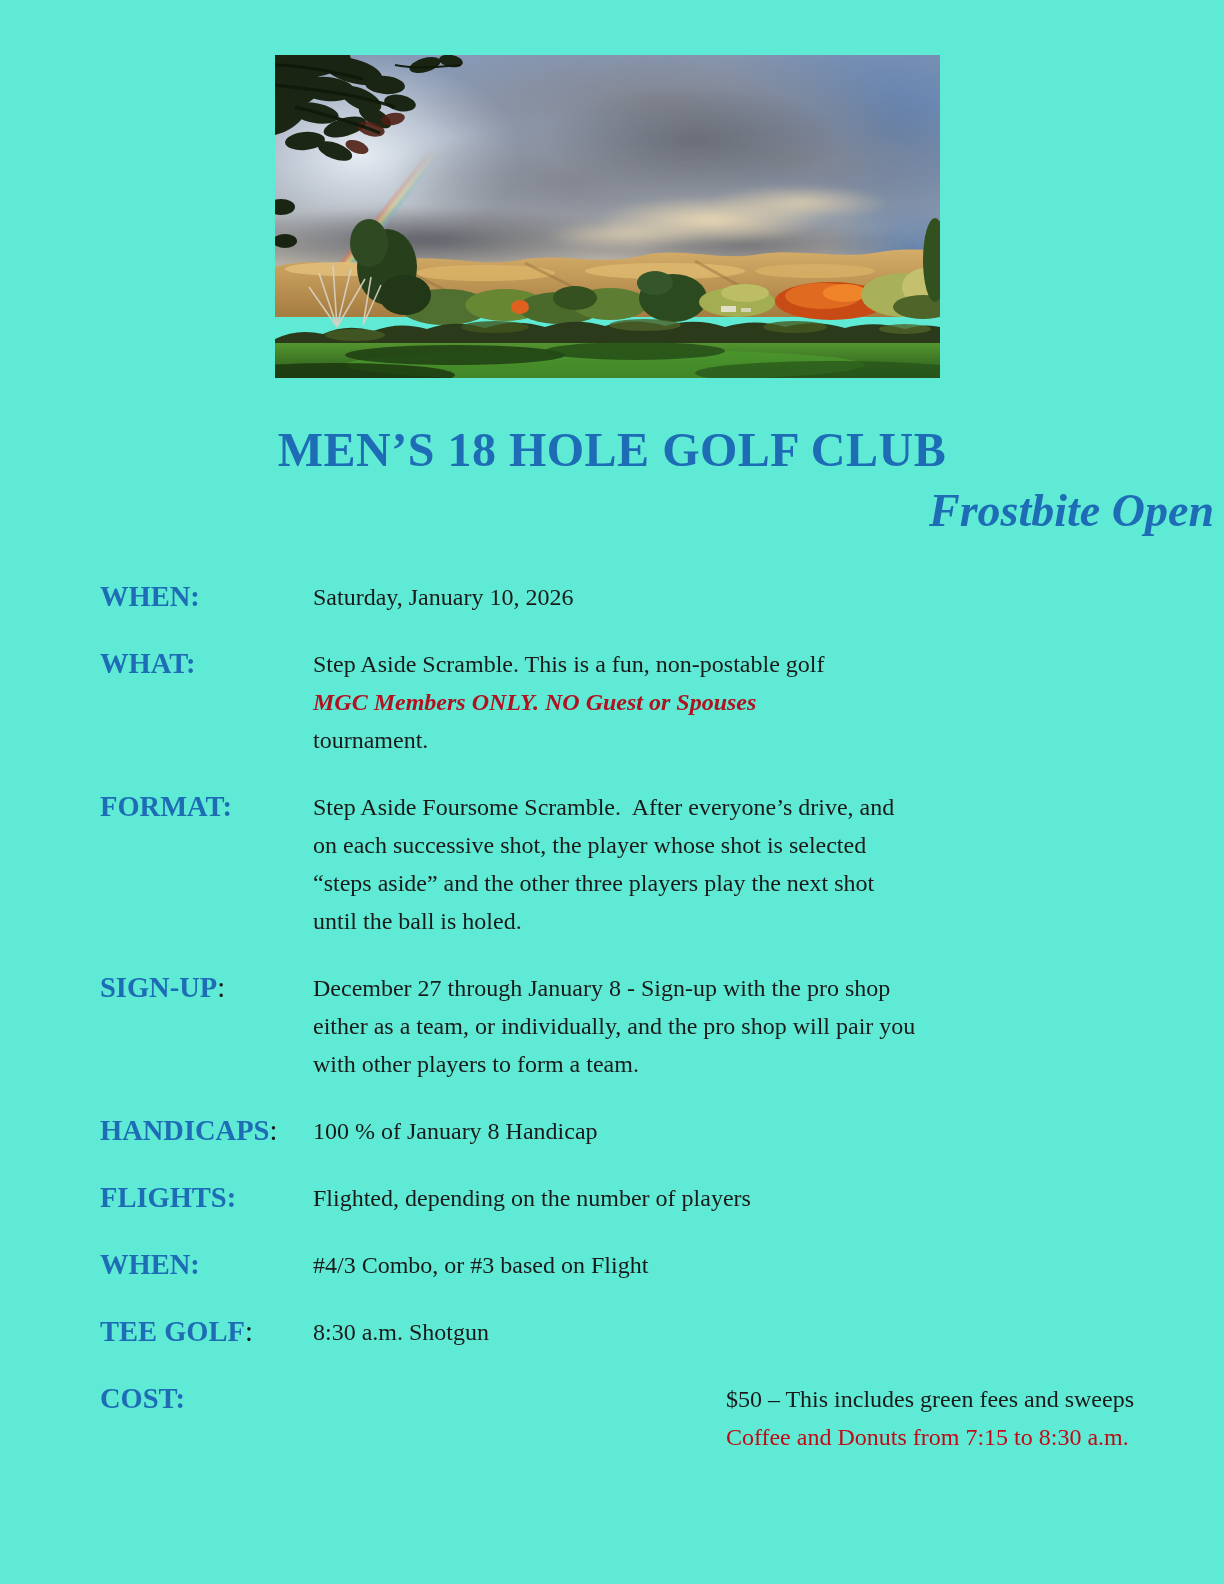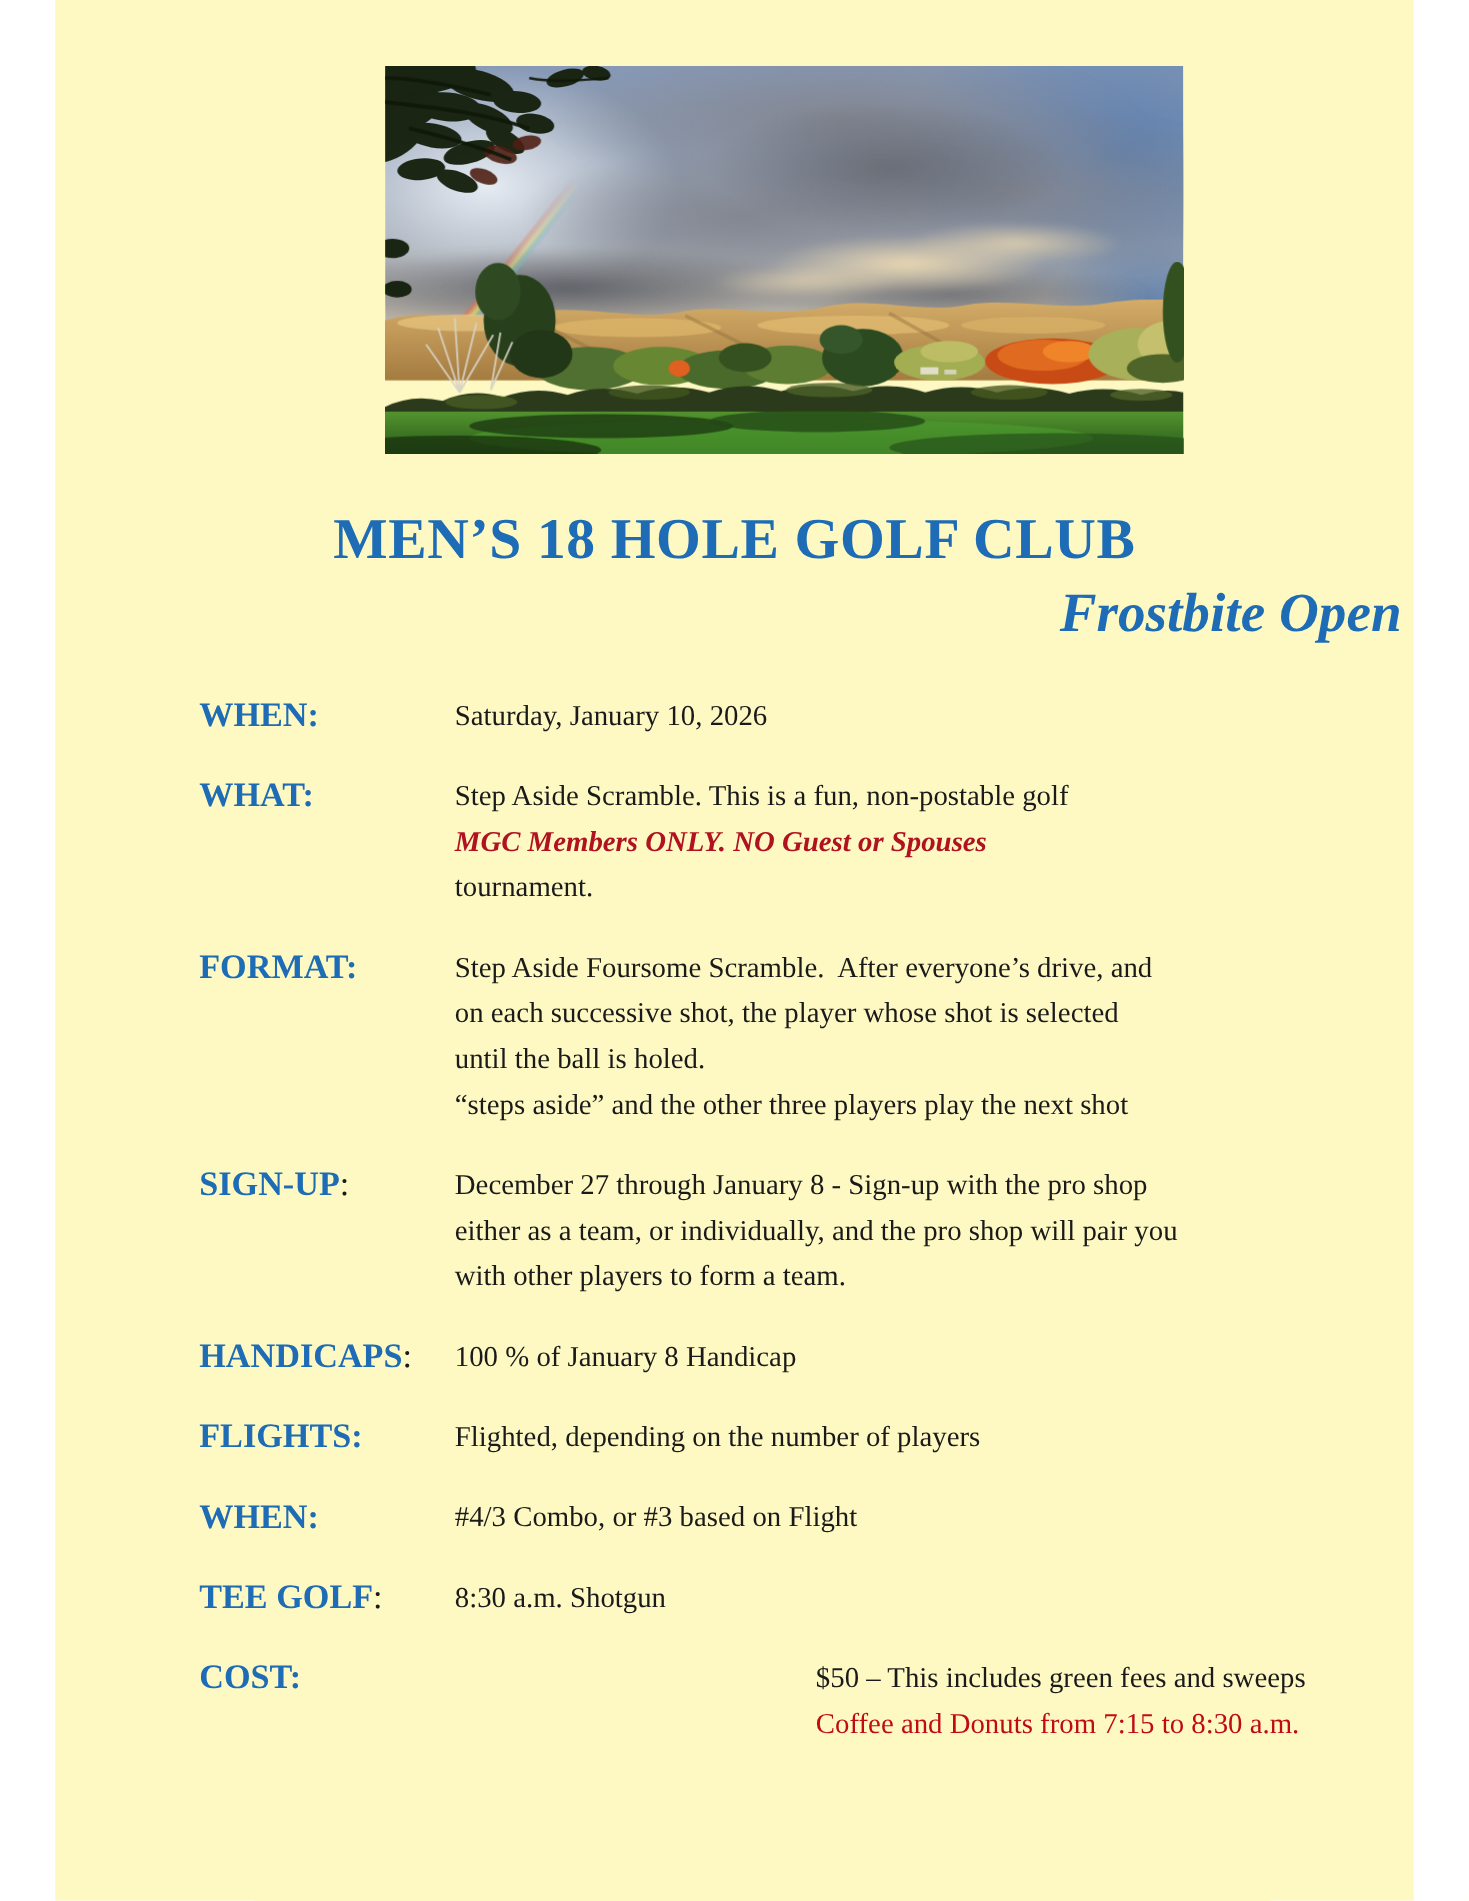--- a/index.html
+++ b/index.html
@@ -1,37 +1,37 @@
 <!DOCTYPE html>
 <html><head>
 <meta charset="utf-8">
 <style>
   :root { --blue:#1d6cb5; --ink:#1a1a1a; }
   * { box-sizing:border-box; }
   html,body { margin:0; padding:0; background:#ffffff; }
   .page {
-    position:relative; width:1132px; height:1584px; background:#fef9c3;
+    position:relative; width:1224px; height:1584px; background:#5eead4;
     font-family:"Liberation Serif","DejaVu Serif",serif; color:var(--ink);
     overflow:hidden; margin:0 auto;
   }
   .photo { margin:55px 0 0 275px; width:665px; height:323px; padding:0; }
   .photo svg { display:block; width:100%; height:100%; }
   .title {
     margin:44px 10px 0; text-align:center; font-size:48px; line-height:1.15;
     font-weight:bold; color:var(--blue); letter-spacing:0.5px;
   }
   .subtitle {
     margin:8px 10px 0; text-align:right; font-size:46px; line-height:1.15;
     font-weight:bold; font-style:italic; color:var(--blue);
   }
   .details { margin:40px 90px 0 100px; }
   .row { display:flex; align-items:flex-start; margin-bottom:29px; }
   .row:last-child { margin-bottom:0;justify-content:space-between; }
   .label { flex:0 0 213px; width:213px; font-size:28.5px; line-height:38px;
-           font-weight:bold; color:var(--blue); white-space:pre;margin-left:20px; }
+           font-weight:bold; color:var(--blue); white-space:pre; }
   .colon { color:var(--blue); font-weight:bold; }
   .colon.dark { color:var(--ink); font-weight:normal; }
   .value { font-size:24px; line-height:38px; color:var(--ink); }
   .line { white-space:pre; }
   .line.emphasis { color:#b01220; font-weight:bold; font-style:italic; }
   .line.note { color:#c00b17; }
 </style>
 </head>
 <body>
 
@@ -226,22 +226,22 @@
         <div class="line emphasis">MGC Members ONLY. NO Guest or Spouses</div>
         <div class="line">tournament.</div>
       </div>
     </section>
 
     <section class="row">
       <div class="label"><span>FORMAT</span><span class="colon">:</span></div>
       <div class="value">
         <div class="line">Step Aside Foursome Scramble.  After everyone’s drive, and</div>
         <div class="line">on each successive shot, the player whose shot is selected</div>
+        <div class="line">“steps aside” and the other three players play the next shot</div>
         <div class="line">until the ball is holed.</div>
-        <div class="line">“steps aside” and the other three players play the next shot</div>
       </div>
     </section>
 
     <section class="row">
       <div class="label"><span>SIGN-UP</span><span class="colon dark">:</span></div>
       <div class="value">
         <div class="line">December 27 through January 8 - Sign-up with the pro shop</div>
         <div class="line">either as a team, or individually, and the pro shop will pair you</div>
         <div class="line">with other players to form a team.</div>
       </div>

